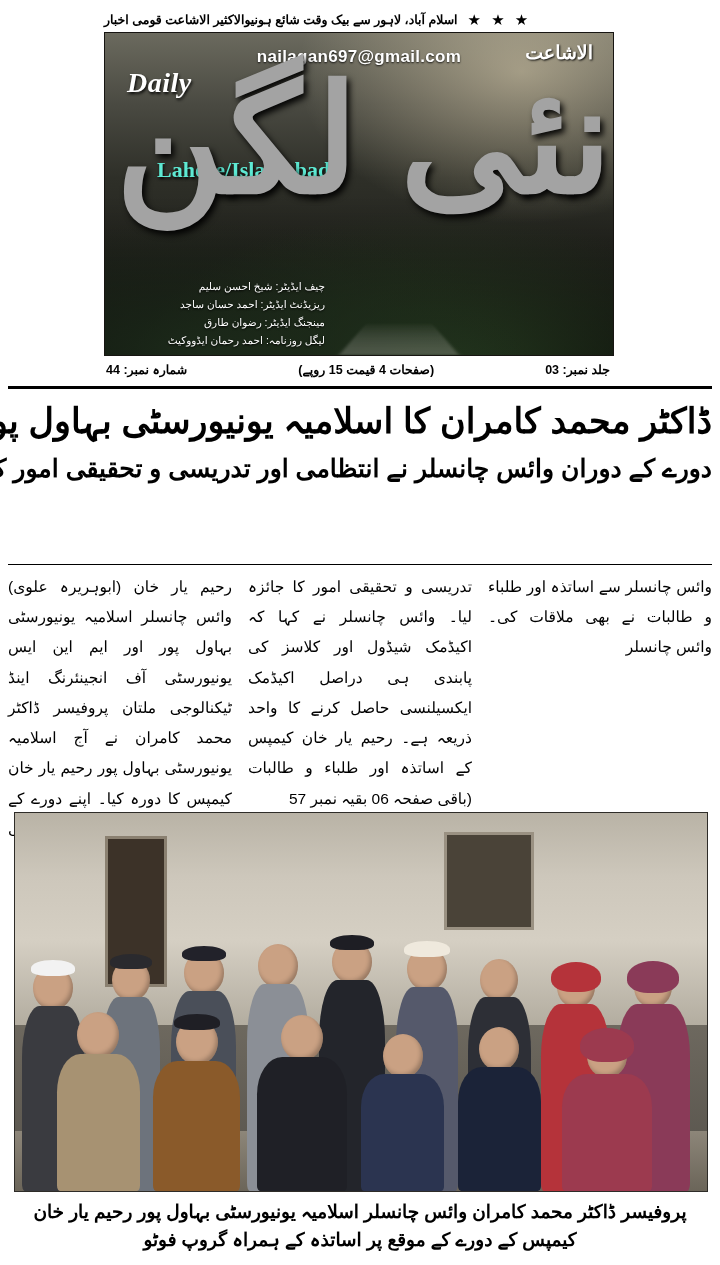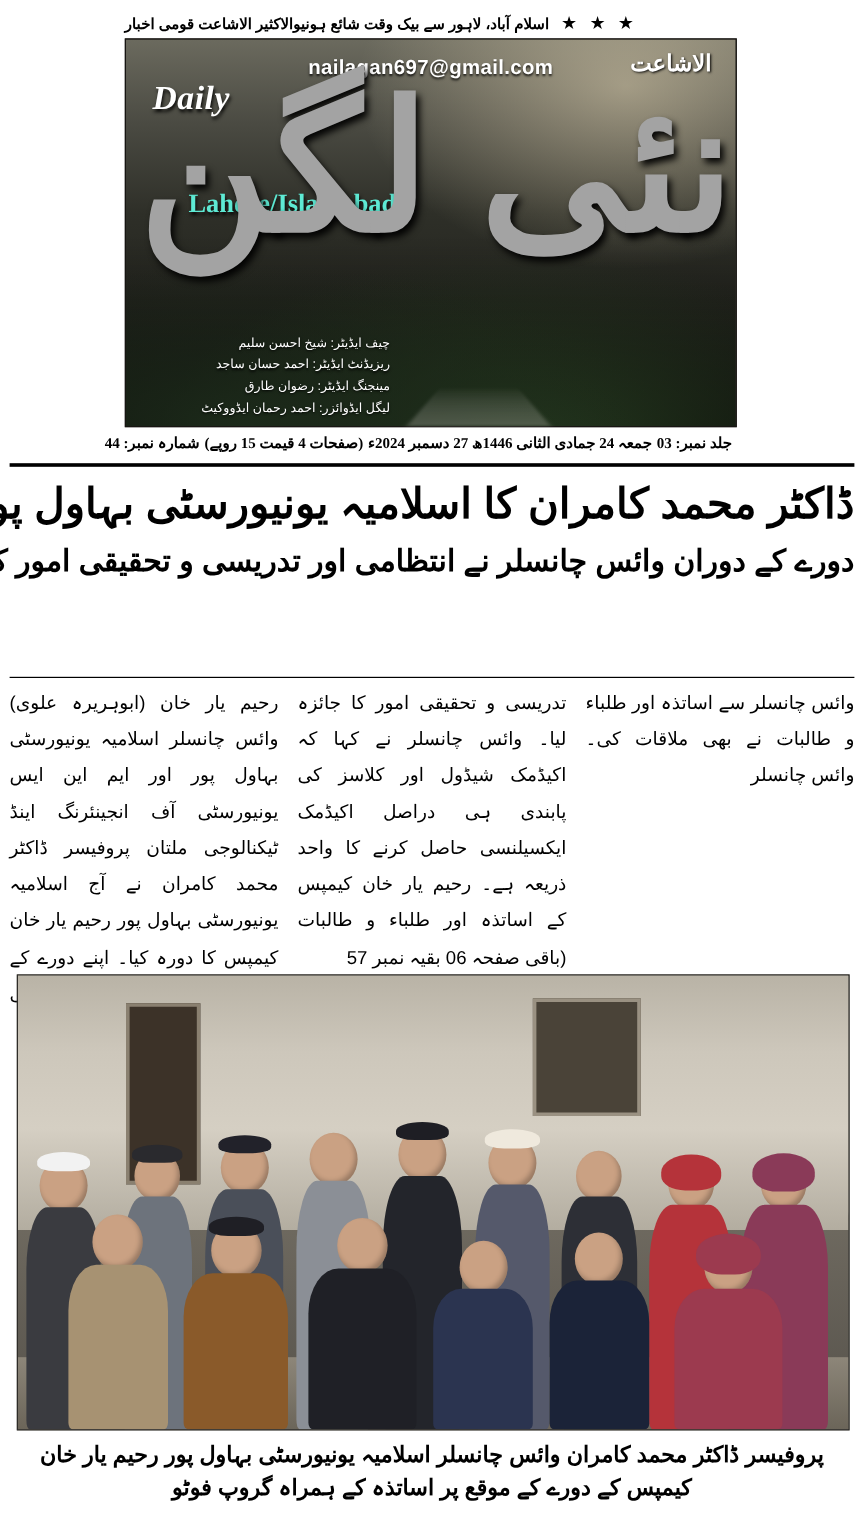--- a/index.html
+++ b/index.html
@@ -196,21 +196,21 @@
     height: 26px;
     display: flex;
     align-items: center;
     justify-content: space-between;
     direction: rtl;
     font-family: "Liberation Sans", sans-serif;
     font-size: 12.5px;
     font-weight: bold;
     white-space: nowrap;
   }
-  .mh-issue .seg { padding: 0 2px; font-family: Liberation Serif, serif; }
+  .mh-issue .seg { padding: 0 2px; }
   .mh-issue .mid { font-size: 12.5px; }
 
   .rule-thick {
     position: absolute;
     left: 8px;
     top: 386px;
     width: 704px;
     height: 3px;
     background: #000;
   }
@@ -380,27 +380,26 @@
       <div class="mh-email">nailagan697@gmail.com</div>
       <div class="mh-daily">Daily</div>
       <div class="mh-sub-en">Lahore/Islamabad</div>
       <div class="mh-logo-ur">الاشاعت</div>
       <div class="mh-title-ur">نئی لگن</div>
 
       <div class="mh-staff">
         <div>چیف ایڈیٹر: شیخ احسن سلیم</div>
         <div>ریزیڈنٹ ایڈیٹر: احمد حسان ساجد</div>
         <div>مینجنگ ایڈیٹر: رضوان طارق</div>
-        <div>لیگل ایڈوائزر: احمد رحمان ایڈووکیٹ</div>
+        <div>لیگل روزنامہ: احمد رحمان ایڈووکیٹ</div>
       </div>
     </div>
 
     <div class="mh-issue">
       <span class="seg">جلد نمبر: 03</span>
-      <span class="seg mid">جمعہ 24 جمادی الثانی 1446ھ 27 دسمبر 2024ء</span>
       <span class="seg mid">(صفحات 4 قیمت 15 روپے)</span>
       <span class="seg">شمارہ نمبر: 44</span>
     </div>
 
     <div class="rule-thick"></div>
   </div>
 
   <div class="headline-wrap">
     <div class="headline-main">ڈاکٹر محمد کامران کا اسلامیہ یونیورسٹی بہاول پور کا دورہ</div>
     <div class="headline-sub">دورے کے دوران وائس چانسلر نے انتظامی اور تدریسی و تحقیقی امور کا جائزہ لیا</div>

